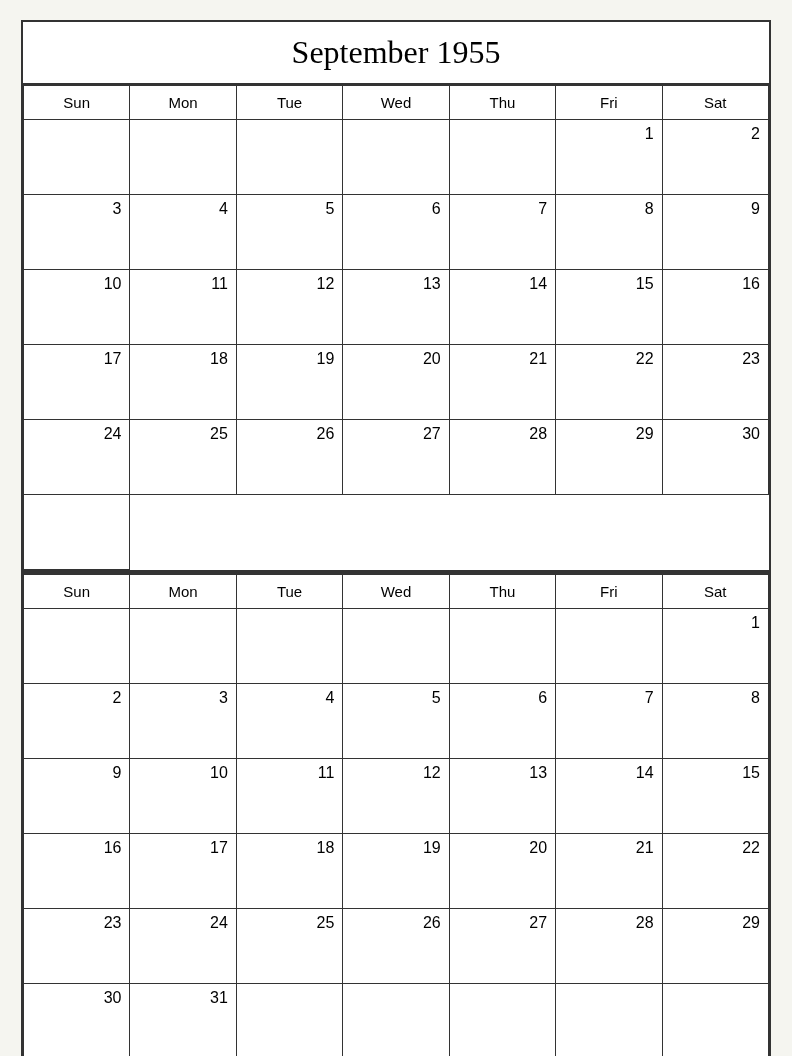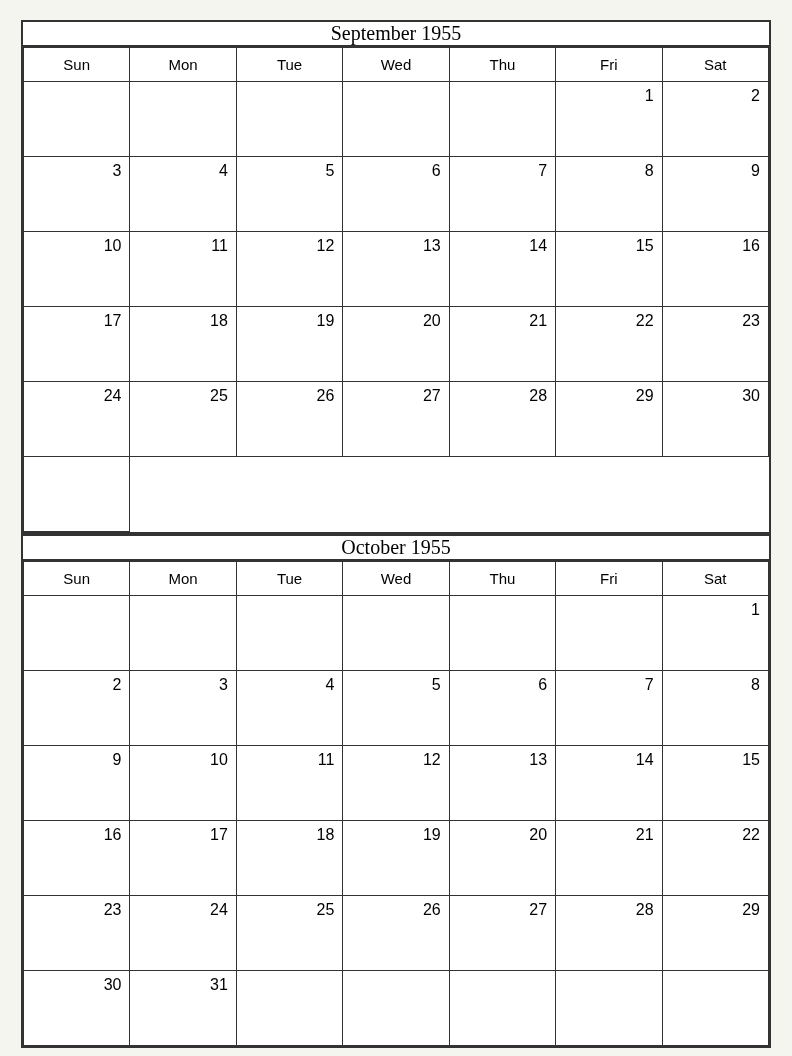--- a/index.html
+++ b/index.html
@@ -21,22 +21,23 @@
     }
 
     .calendar {
       width: 750px;
       border: 2px solid #333;
       background: #fff;
     }
 
     .calendar-title {
       text-align: center;
-      font-size: 20px;
+      font-size: 32px;
       font-family: Georgia, serif;
+      padding: 12px;
       border-bottom: 2px solid #333;
       background: #fff;
     }
 
     .calendar-grid {
       display: grid;
       grid-template-columns: repeat(7, 1fr);
       border-left: 1px solid #333;
       border-top: 1px solid #333;
     }
@@ -112,21 +113,20 @@
         <div class="day-cell">25</div>
         <div class="day-cell">26</div>
         <div class="day-cell">27</div>
         <div class="day-cell">28</div>
         <div class="day-cell">29</div>
         <div class="day-cell">30</div>
         <div class="day-cell empty"></div>
       </div>
     </div>
     <div class="calendar">
-      <div class="calendar-title">October 1955</div>
       <div class="calendar-grid">
         <div class="day-header">Sun</div>
         <div class="day-header">Mon</div>
         <div class="day-header">Tue</div>
         <div class="day-header">Wed</div>
         <div class="day-header">Thu</div>
         <div class="day-header">Fri</div>
         <div class="day-header">Sat</div>
         <div class="day-cell empty"></div>
         <div class="day-cell empty"></div>

